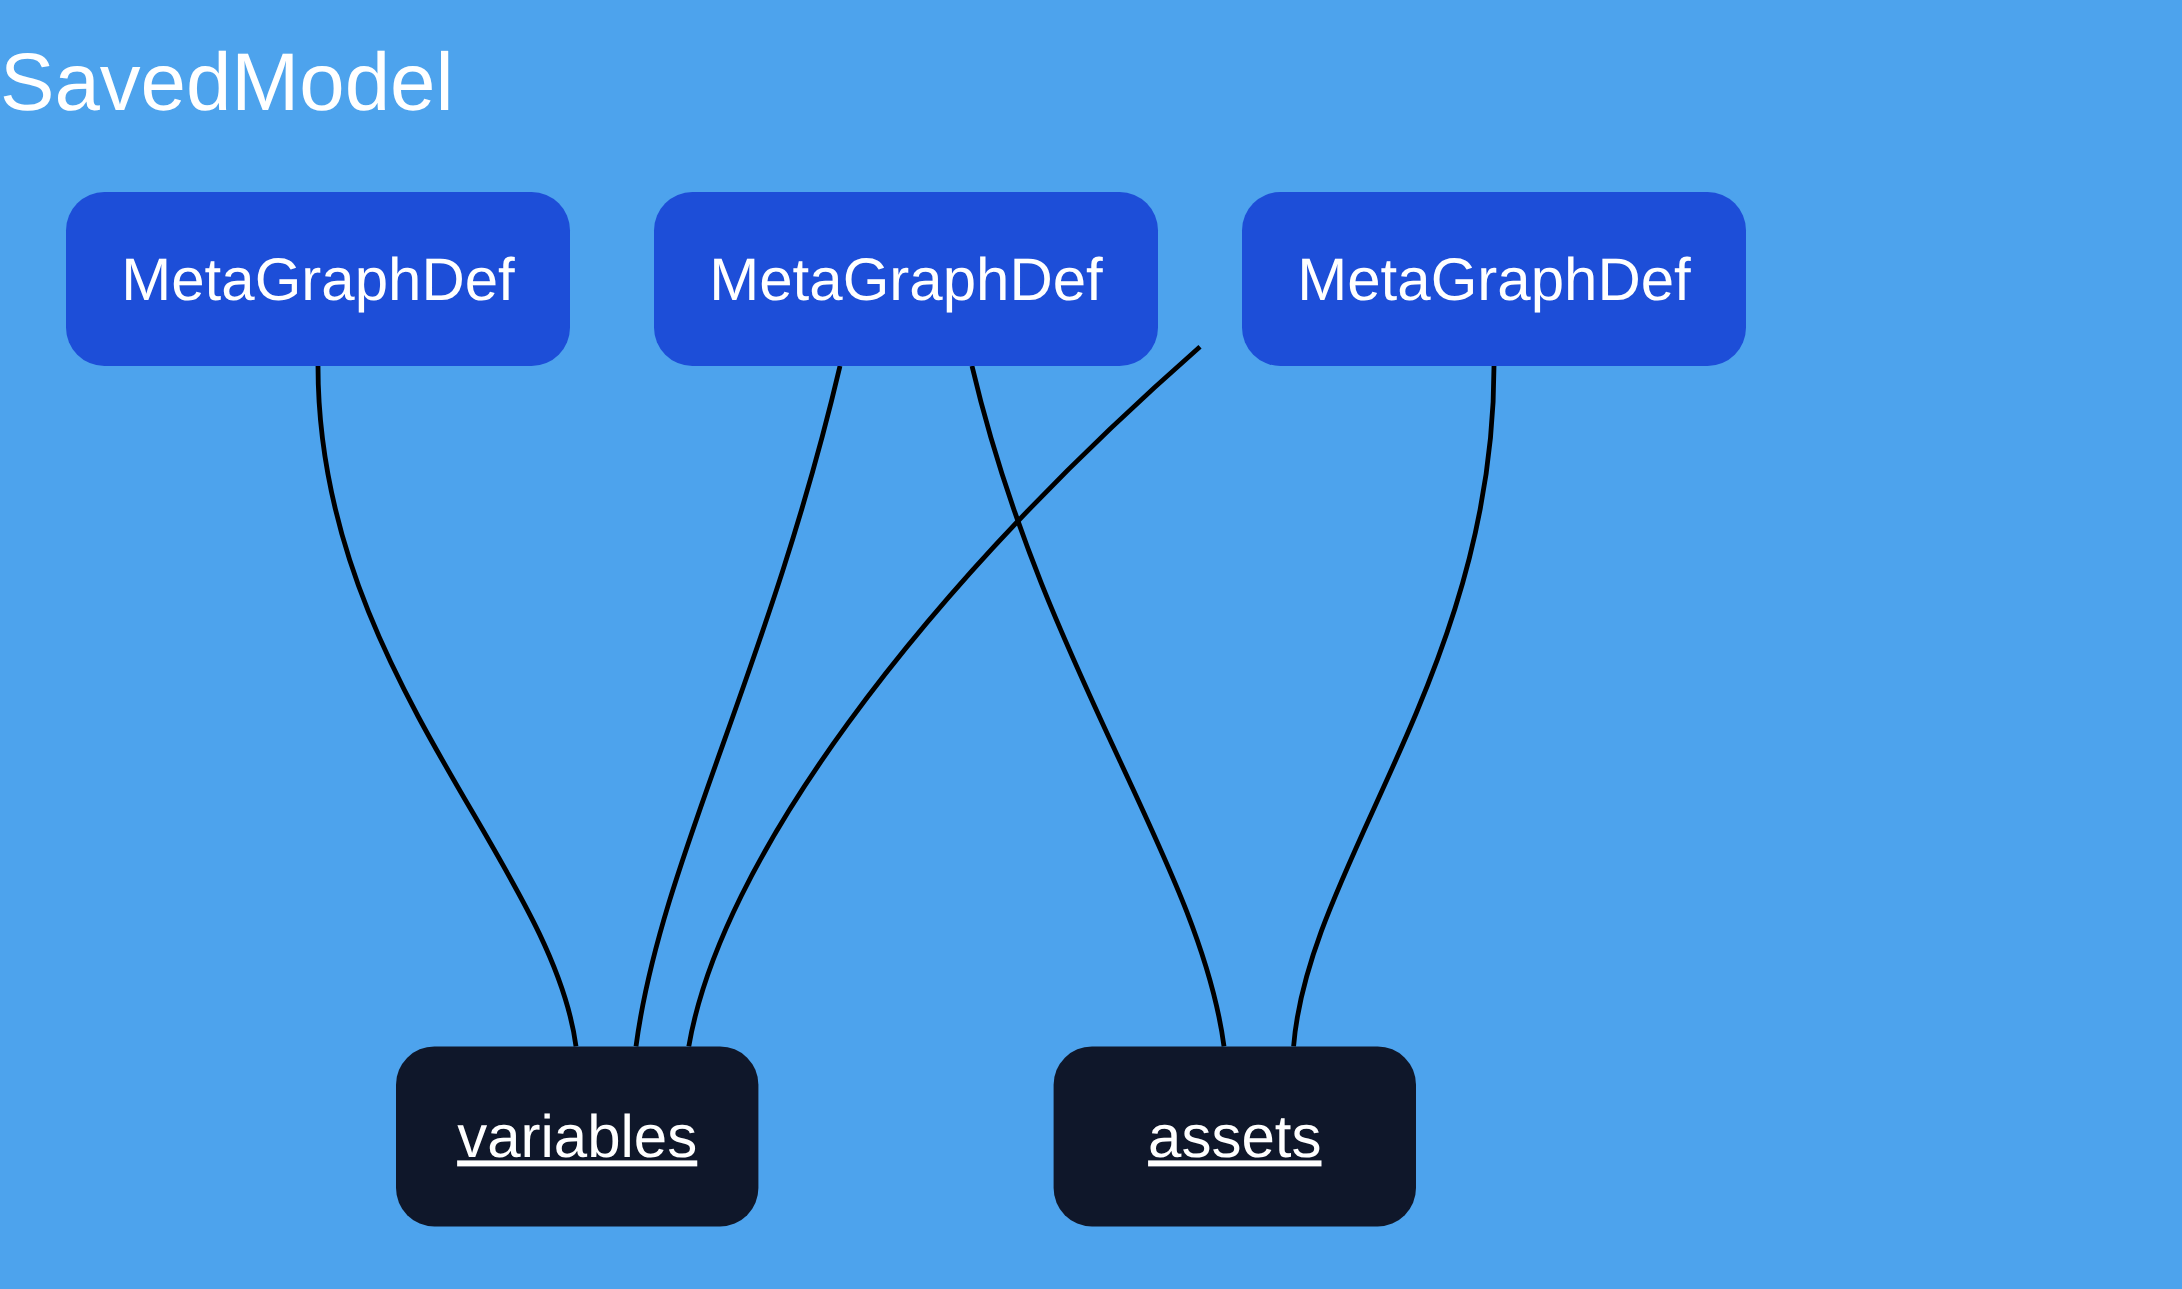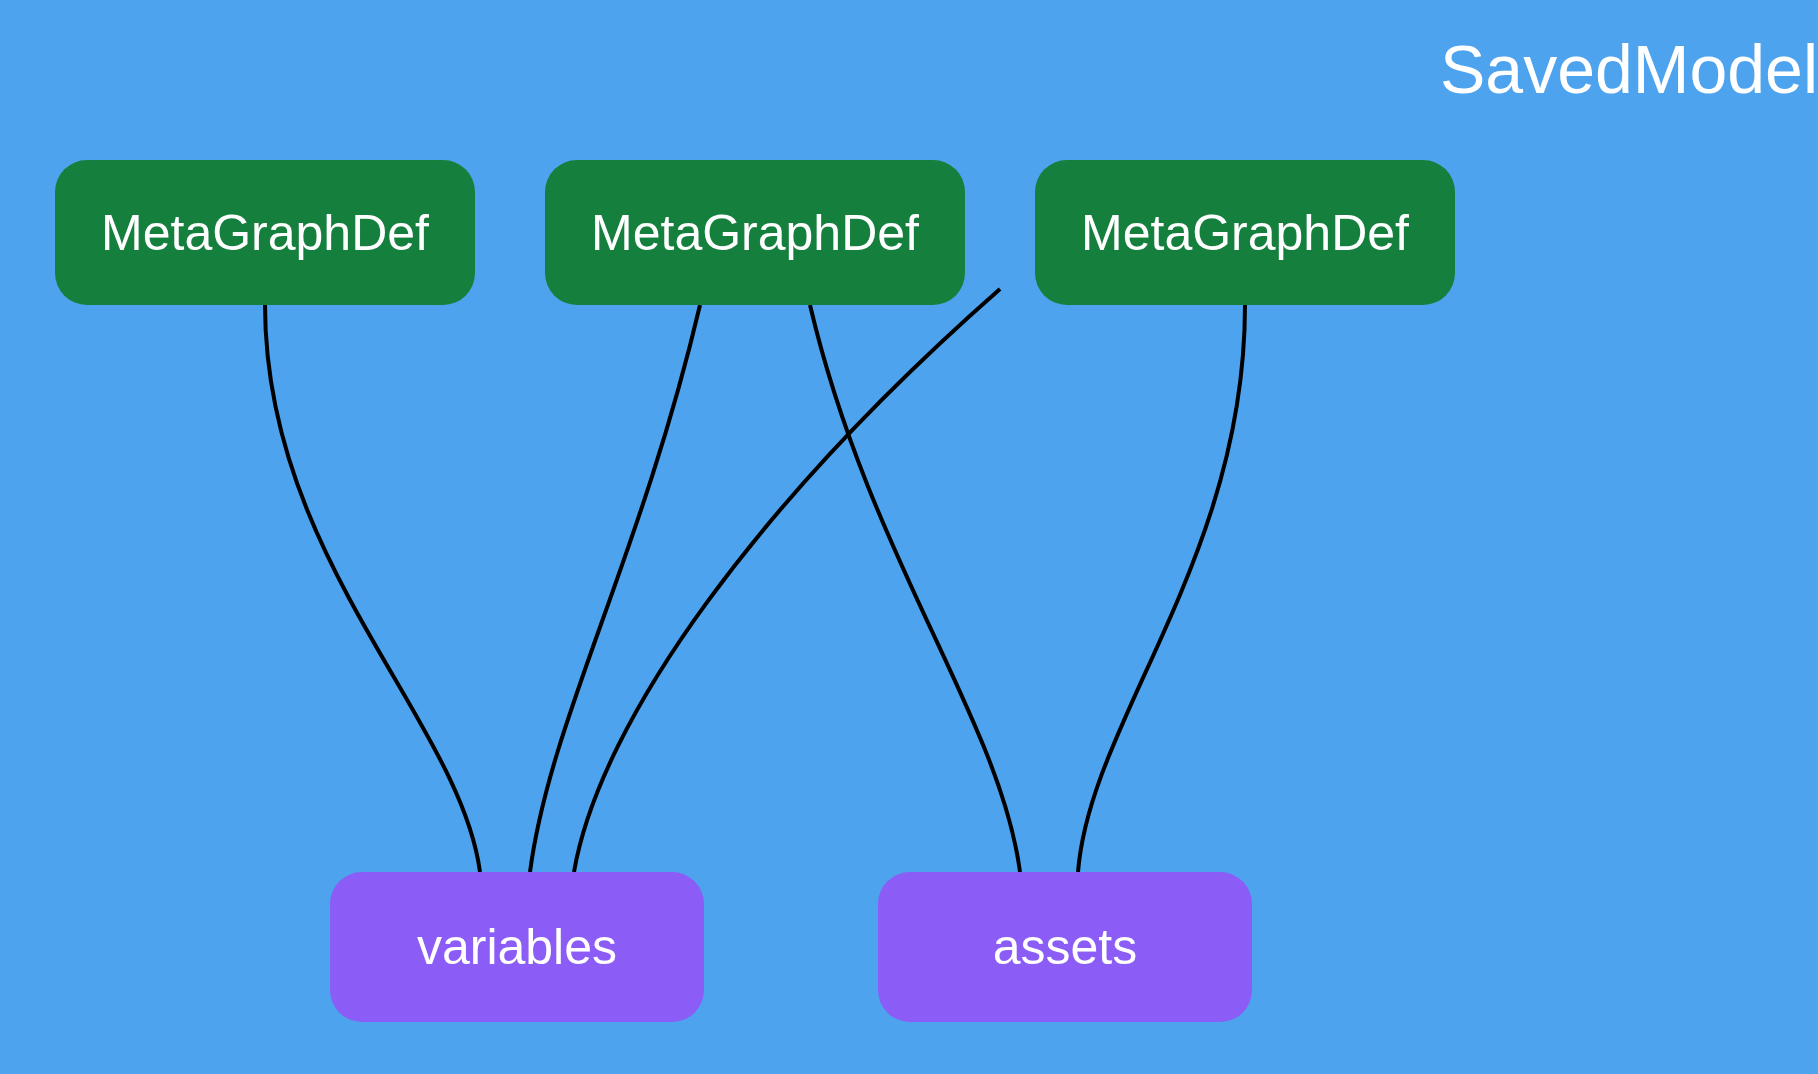--- a/index.html
+++ b/index.html
@@ -13,45 +13,46 @@
       background: #4DA3ED;
       font-family: -apple-system, BlinkMacSystemFont, "Helvetica Neue", Arial, sans-serif;
       position: relative;
       overflow: hidden;
     }
     .title {
       position: absolute;
       top: 30px;
       left: 0;
       right: 0;
-      text-align: right;
+      text-align: left;
       color: #ffffff;
       font-size: 68px;
       font-weight: 400;
     }
     .node {
       position: absolute;
       display: flex;
       align-items: center;
       justify-content: center;
       border-radius: 32px;
       color: #ffffff;
       font-weight: 400;
     }
     .node-green {
-      background: #15803d;
+      background: #1d4ed8;
       font-size: 50px;
       width: 420px;
       height: 145px;
     }
     .node-teal {
-      background: #8b5cf6;
+      background: #0f172a;
       font-size: 50px;
-      width: 374px;
+      width: 302px;
       height: 150px;
+      text-decoration: underline;
     }
     .mg1 { top: 160px; left: 55px; }
     .mg2 { top: 160px; left: 545px; }
     .mg3 { top: 160px; left: 1035px; }
     .vars { top: 872px; left: 330px; }
     .assets { top: 872px; left: 878px; text-align: right; }
     svg.edges {
       position: absolute;
       top: 0;
       left: 0;

